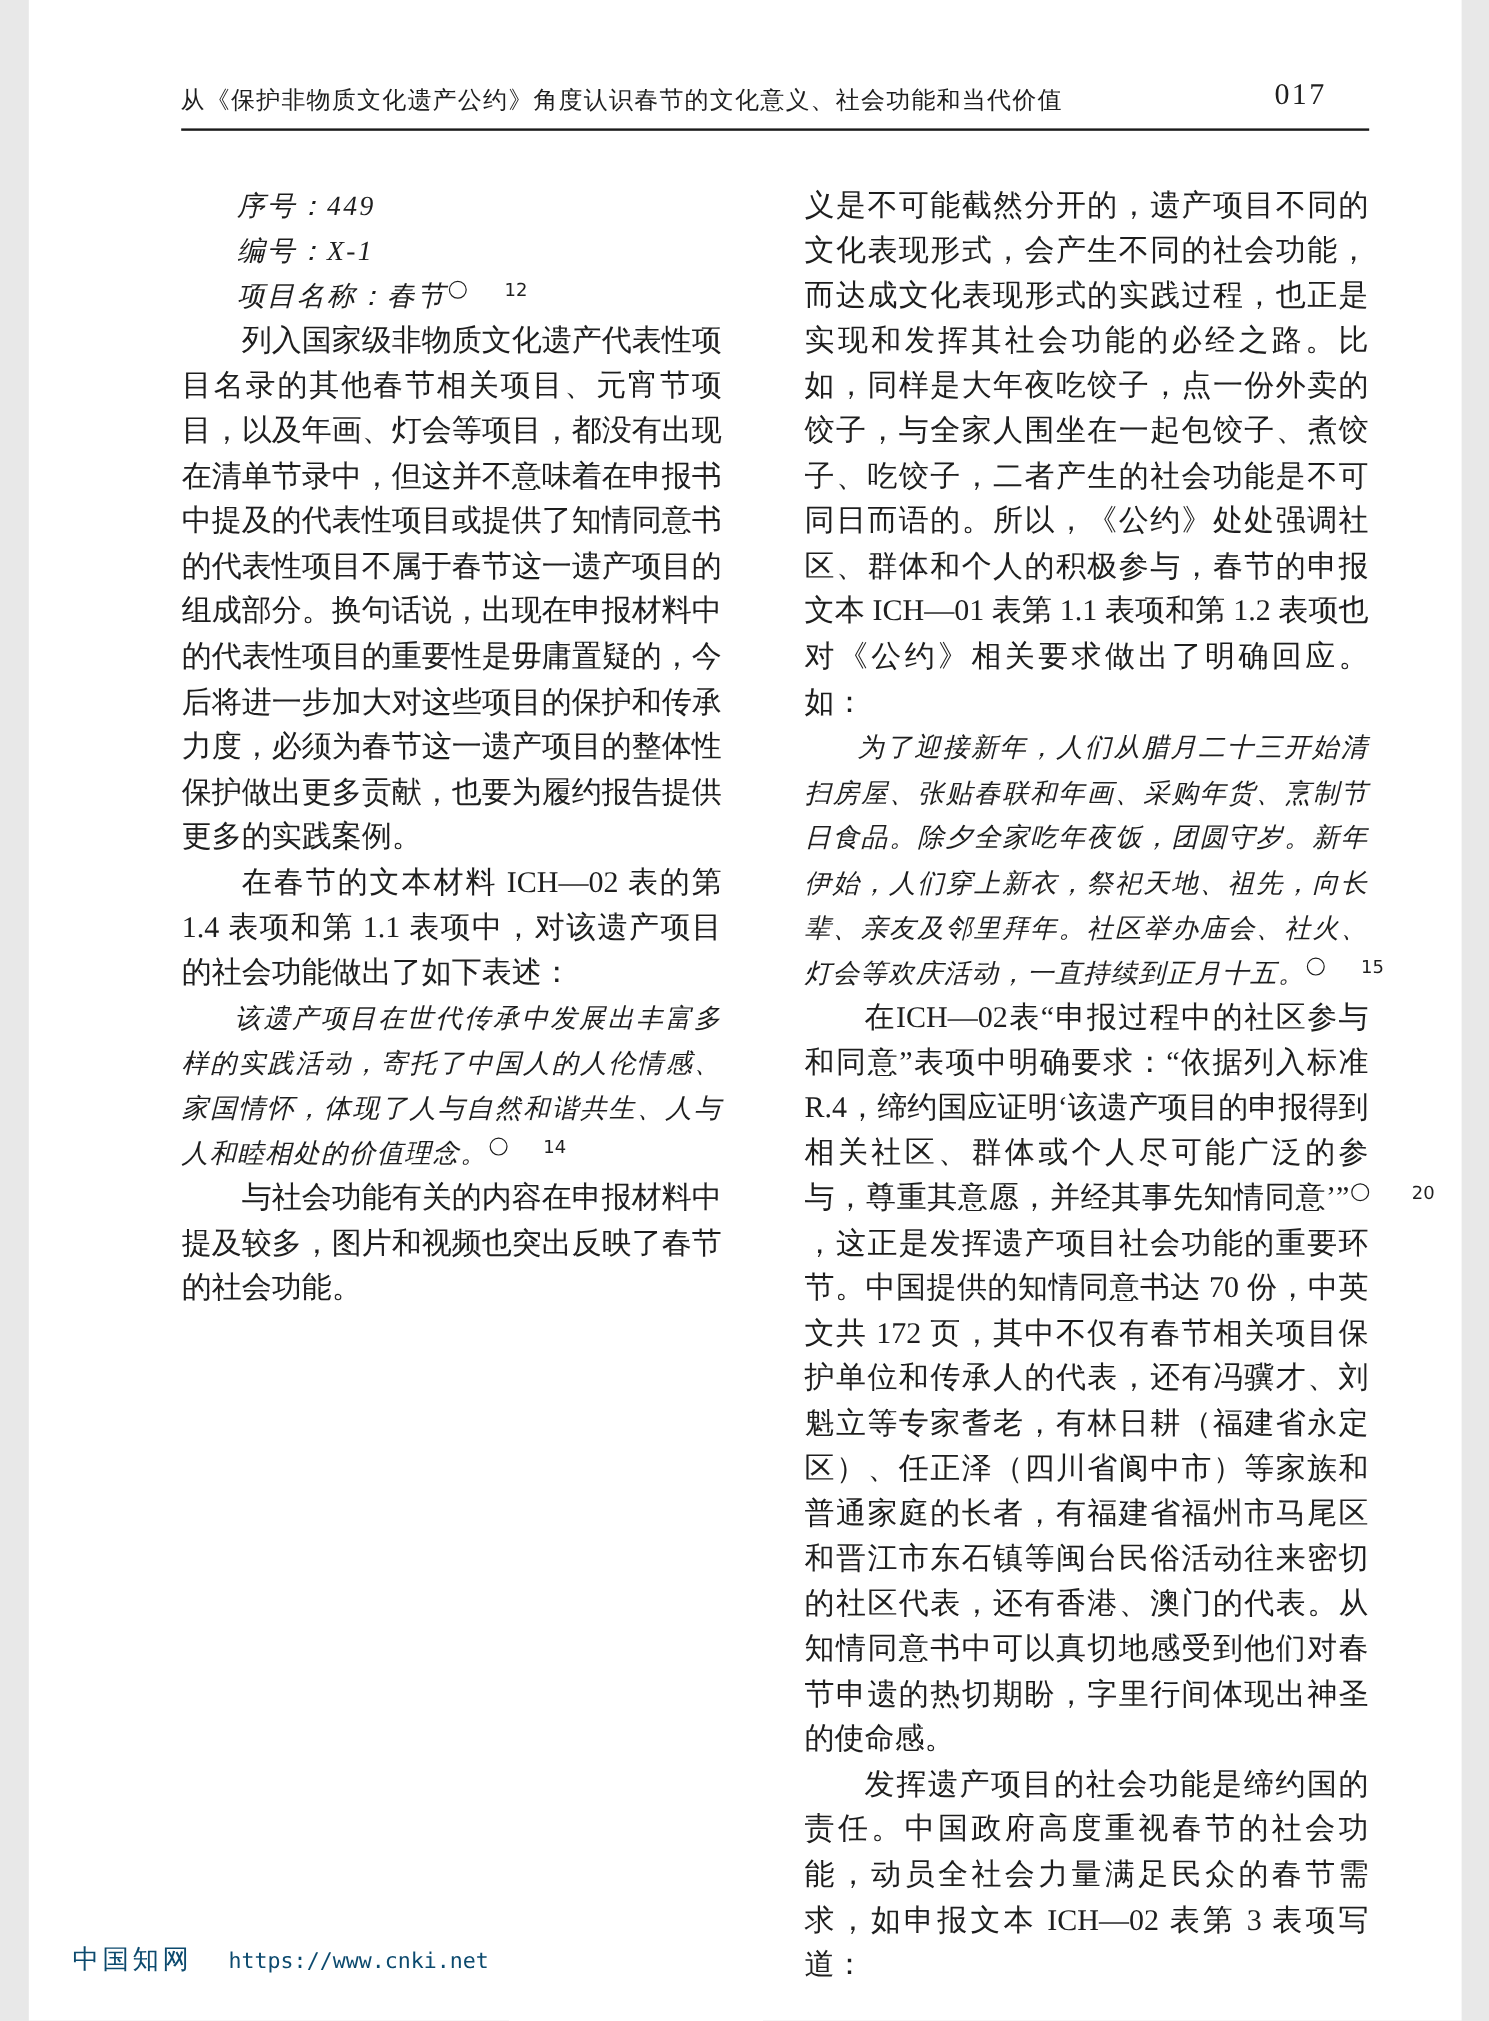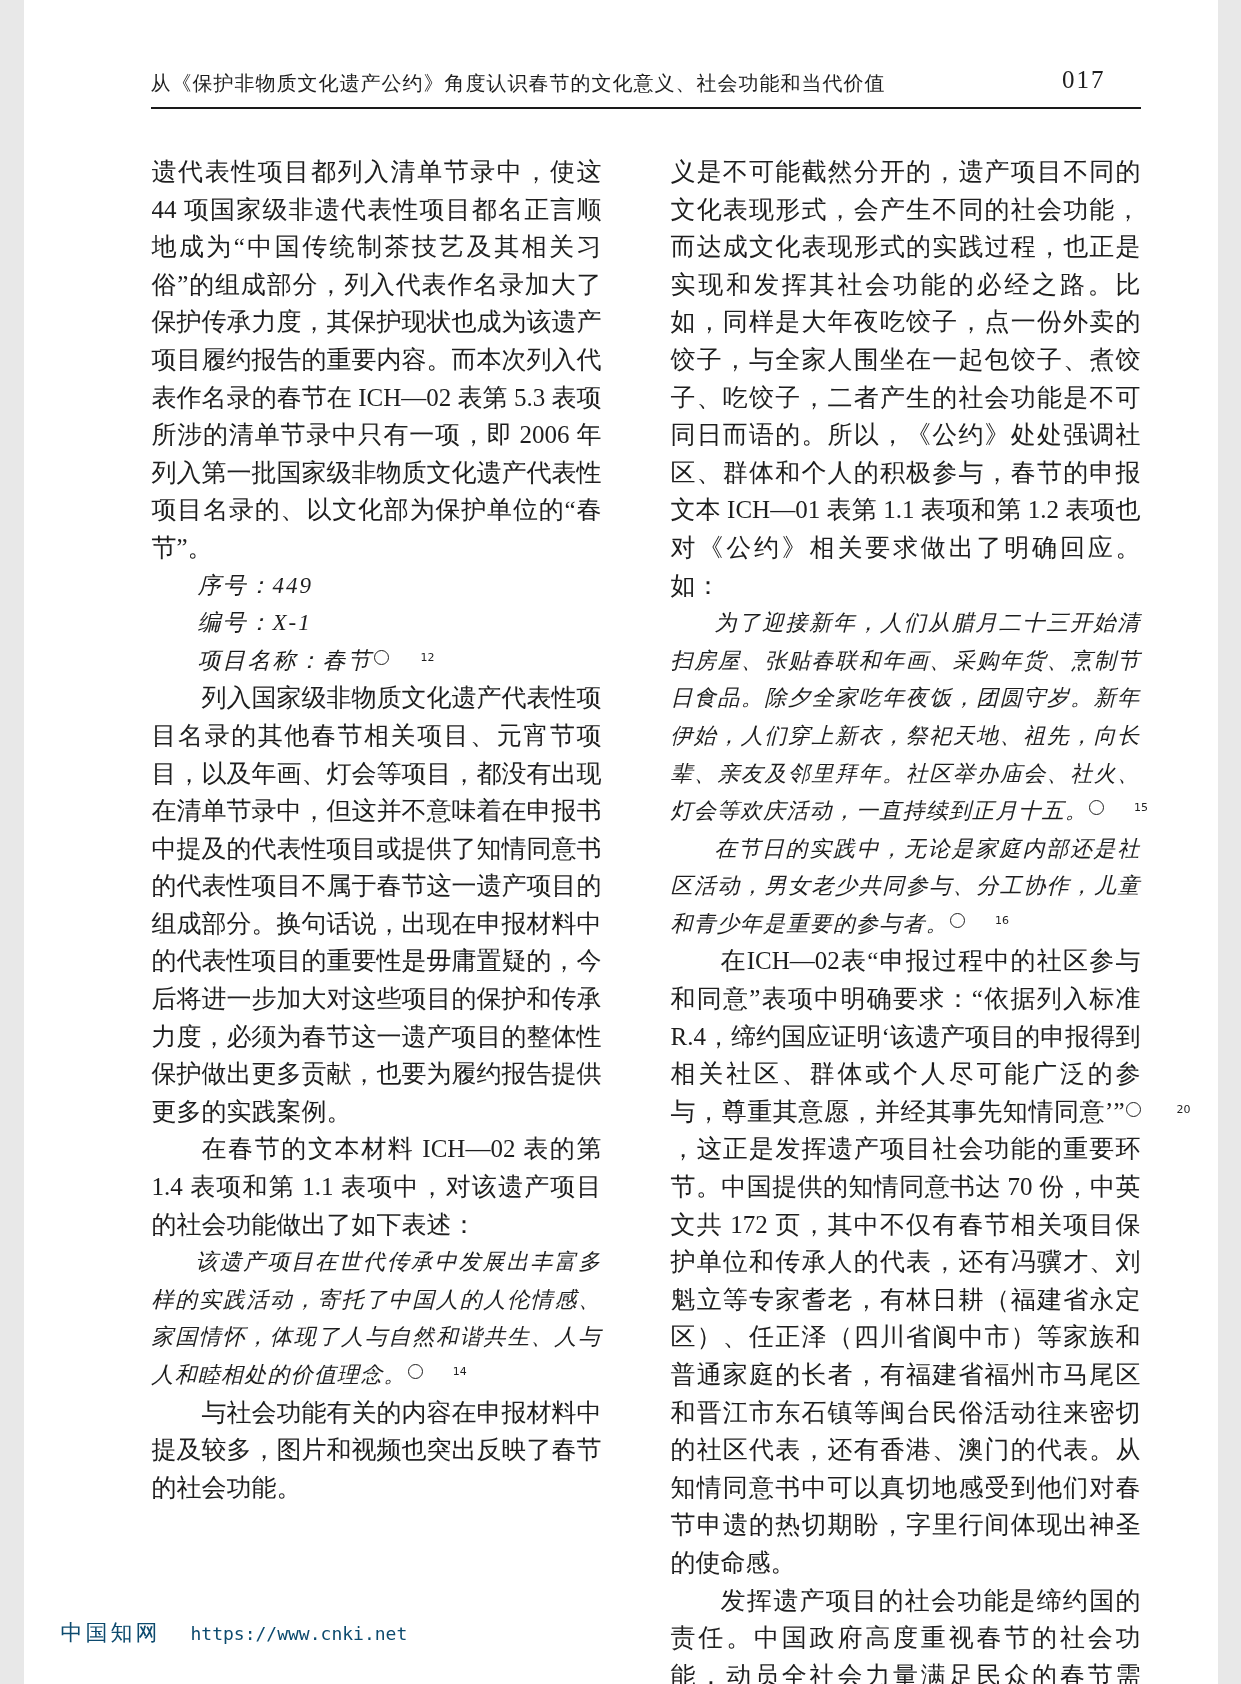--- a/index.html
+++ b/index.html
@@ -61,21 +61,21 @@
     text-indent:0;
     margin:34px 0 33px 0;
   }
   sup.circ{
     display:inline-block;
     width:15px;height:15px;
     border:1px solid #1e1e1e;
     border-radius:50%;
     font-family:"DejaVu Sans",sans-serif;
     font-style:normal;
-    font-size:11px;line-height:14px;
+    font-size:15px;line-height:14px;
     letter-spacing:0;
     text-align:center;
     vertical-align:7px;
     margin-left:1px;
     box-sizing:border-box;
   }
   .footer{
     position:absolute;left:37px;top:1618px;
     color:#0c4a6e;
     white-space:nowrap;
@@ -92,33 +92,31 @@
 </style>
 </head>
 <body>
 
 <div class="page">
   <div class="running-title">从《保护非物质文化遗产公约》角度认识春节的文化意义、社会功能和当代价值</div>
   <div class="page-number">017</div>
   <div class="header-rule"></div>
 
   <div class="column col-left">
-      <p class="body no-indent">遗代表性项目都列入清单节录中，使这 44 项国家级非遗代表性项目都名正言顺地成为“中国传统制茶技艺及其相关习俗”的组成部分，列入代表作名录加大了保护传承力度，其保护现状也成为该遗产项目履约报告的重要内容。而本次列入代表作名录的春节在 ICH—02 表第 5.3 表项所涉的清单节录中只有一项，即 2006 年列入第一批国家级非物质文化遗产代表性项目名录的、以文化部为保护单位的“春节”。</p>
       <p class="item">序号：449</p>
       <p class="item">编号：X-1</p>
       <p class="item">项目名称：春节<sup class="circ">12</sup></p>
       <p class="body">列入国家级非物质文化遗产代表性项目名录的其他春节相关项目、元宵节项目，以及年画、灯会等项目，都没有出现在清单节录中，但这并不意味着在申报书中提及的代表性项目或提供了知情同意书的代表性项目不属于春节这一遗产项目的组成部分。换句话说，出现在申报材料中的代表性项目的重要性是毋庸置疑的，今后将进一步加大对这些项目的保护和传承力度，必须为春节这一遗产项目的整体性保护做出更多贡献，也要为履约报告提供更多的实践案例。</p>
       <p class="body">在春节的文本材料 ICH—02 表的第 1.4 表项和第 1.1 表项中，对该遗产项目的社会功能做出了如下表述：</p>
       <p class="quote">该遗产项目在世代传承中发展出丰富多样的实践活动，寄托了中国人的人伦情感、家国情怀，体现了人与自然和谐共生、人与人和睦相处的价值理念。<sup class="circ">14</sup></p>
       <p class="body">与社会功能有关的内容在申报材料中提及较多，图片和视频也突出反映了春节的社会功能。</p>
     </div>
   <div class="column col-right">
       <p class="body no-indent">义是不可能截然分开的，遗产项目不同的文化表现形式，会产生不同的社会功能，而达成文化表现形式的实践过程，也正是实现和发挥其社会功能的必经之路。比如，同样是大年夜吃饺子，点一份外卖的饺子，与全家人围坐在一起包饺子、煮饺子、吃饺子，二者产生的社会功能是不可同日而语的。所以，《公约》处处强调社区、群体和个人的积极参与，春节的申报文本 ICH—01 表第 1.1 表项和第 1.2 表项也对《公约》相关要求做出了明确回应。如：</p>
       <p class="quote">为了迎接新年，人们从腊月二十三开始清扫房屋、张贴春联和年画、采购年货、烹制节日食品。除夕全家吃年夜饭，团圆守岁。新年伊始，人们穿上新衣，祭祀天地、祖先，向长辈、亲友及邻里拜年。社区举办庙会、社火、灯会等欢庆活动，一直持续到正月十五。<sup class="circ">15</sup></p>
-      <p class="quote">在节日的实践中，无论是家庭内部还是社区活动，男女老少共同参与、分工协作，儿童和青少年是重要的参与者。<sup class="circ">16</sup></p>
       <p class="body">在ICH—02表“申报过程中的社区参与和同意”表项中明确要求：“依据列入标准 R.4，缔约国应证明‘该遗产项目的申报得到相关社区、群体或个人尽可能广泛的参与，尊重其意愿，并经其事先知情同意’”<sup class="circ">20</sup>，这正是发挥遗产项目社会功能的重要环节。中国提供的知情同意书达 70 份，中英文共 172 页，其中不仅有春节相关项目保护单位和传承人的代表，还有冯骥才、刘魁立等专家耆老，有林日耕（福建省永定区）、任正泽（四川省阆中市）等家族和普通家庭的长者，有福建省福州市马尾区和晋江市东石镇等闽台民俗活动往来密切的社区代表，还有香港、澳门的代表。从知情同意书中可以真切地感受到他们对春节申遗的热切期盼，字里行间体现出神圣的使命感。</p>
       <p class="body">发挥遗产项目的社会功能是缔约国的责任。中国政府高度重视春节的社会功能，动员全社会力量满足民众的春节需求，如申报文本 ICH—02 表第 3 表项写道：</p>
     </div>
 
   <div class="footer">
     <span class="site">中国知网</span>
     <span class="url">https://www.cnki.net</span>
   </div>
 </div>
 

